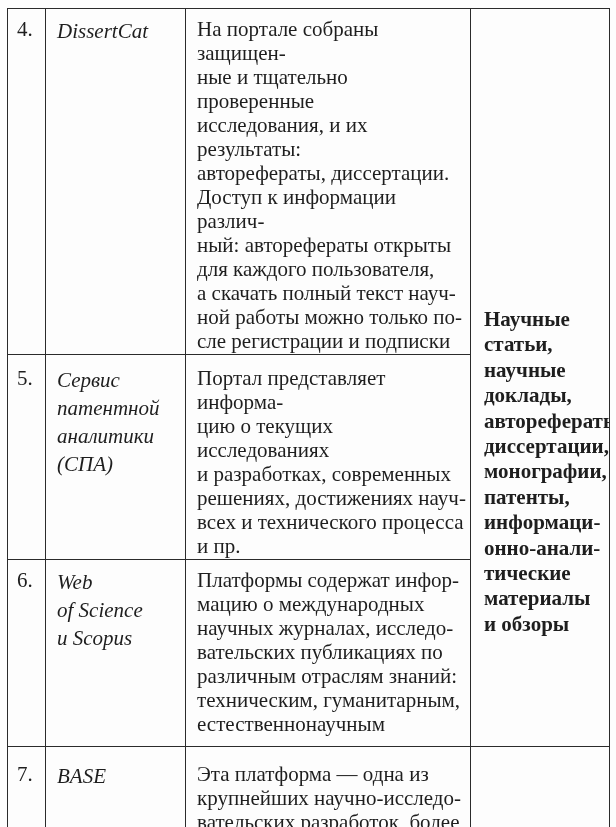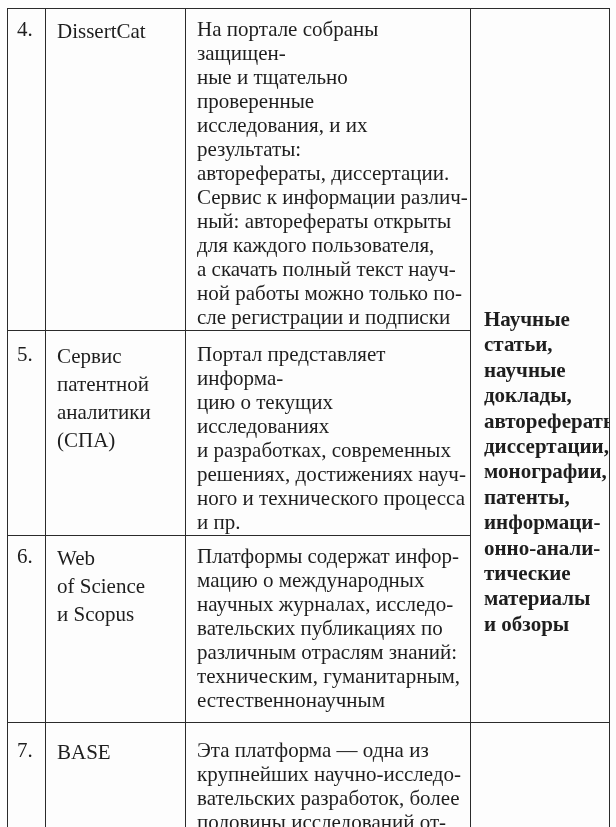--- a/index.html
+++ b/index.html
@@ -43,20 +43,21 @@
   tr.r7 td { height: 190px; padding-top: 15px; }
   td.num {
     padding-left: 9px;
     padding-right: 2px;
     line-height: 25px;
   }
   td.name {
     padding-left: 11px;
     padding-right: 4px;
     line-height: 28px;
+    font-style: italic;
   }
   td.desc {
     padding-left: 11px;
     padding-right: 2px;
     line-height: 24px;
   }
   table.tbl td.types {
     padding: 298px 2px 0 13px;
     line-height: 25.4px;
     vertical-align: top;
@@ -77,21 +78,21 @@
     <col class="c-types">
   </colgroup>
   <tbody>
     <tr class="r4">
       <td class="num">4.</td>
       <td class="name">DissertCat</td>
       <td class="desc">На портале собраны защищен-
 ные и тщательно проверенные
 исследования, и их результаты:
 авторефераты, диссертации.
-Сервис к информации различ-
+Доступ к информации различ-
 ный: авторефераты открыты
 для каждого пользователя,
 а скачать полный текст науч-
 ной работы можно только по-
 сле регистрации и подписки</td>
       <td class="types" rowspan="3">Научные
 статьи,
 научные
 доклады,
 авторефераты,
@@ -107,21 +108,21 @@
     <tr class="r5">
       <td class="num">5.</td>
       <td class="name">Сервис
 патентной
 аналитики
 (СПА)</td>
       <td class="desc">Портал представляет информа-
 цию о текущих исследованиях
 и разработках, современных
 решениях, достижениях науч-
-ного и технического процесса
+всех и технического процесса
 и пр.</td>
     </tr>
     <tr class="r6">
       <td class="num">6.</td>
       <td class="name">Web
 of Science
 и Scopus</td>
       <td class="desc">Платформы содержат инфор-
 мацию о международных
 научных журналах, исследо-

